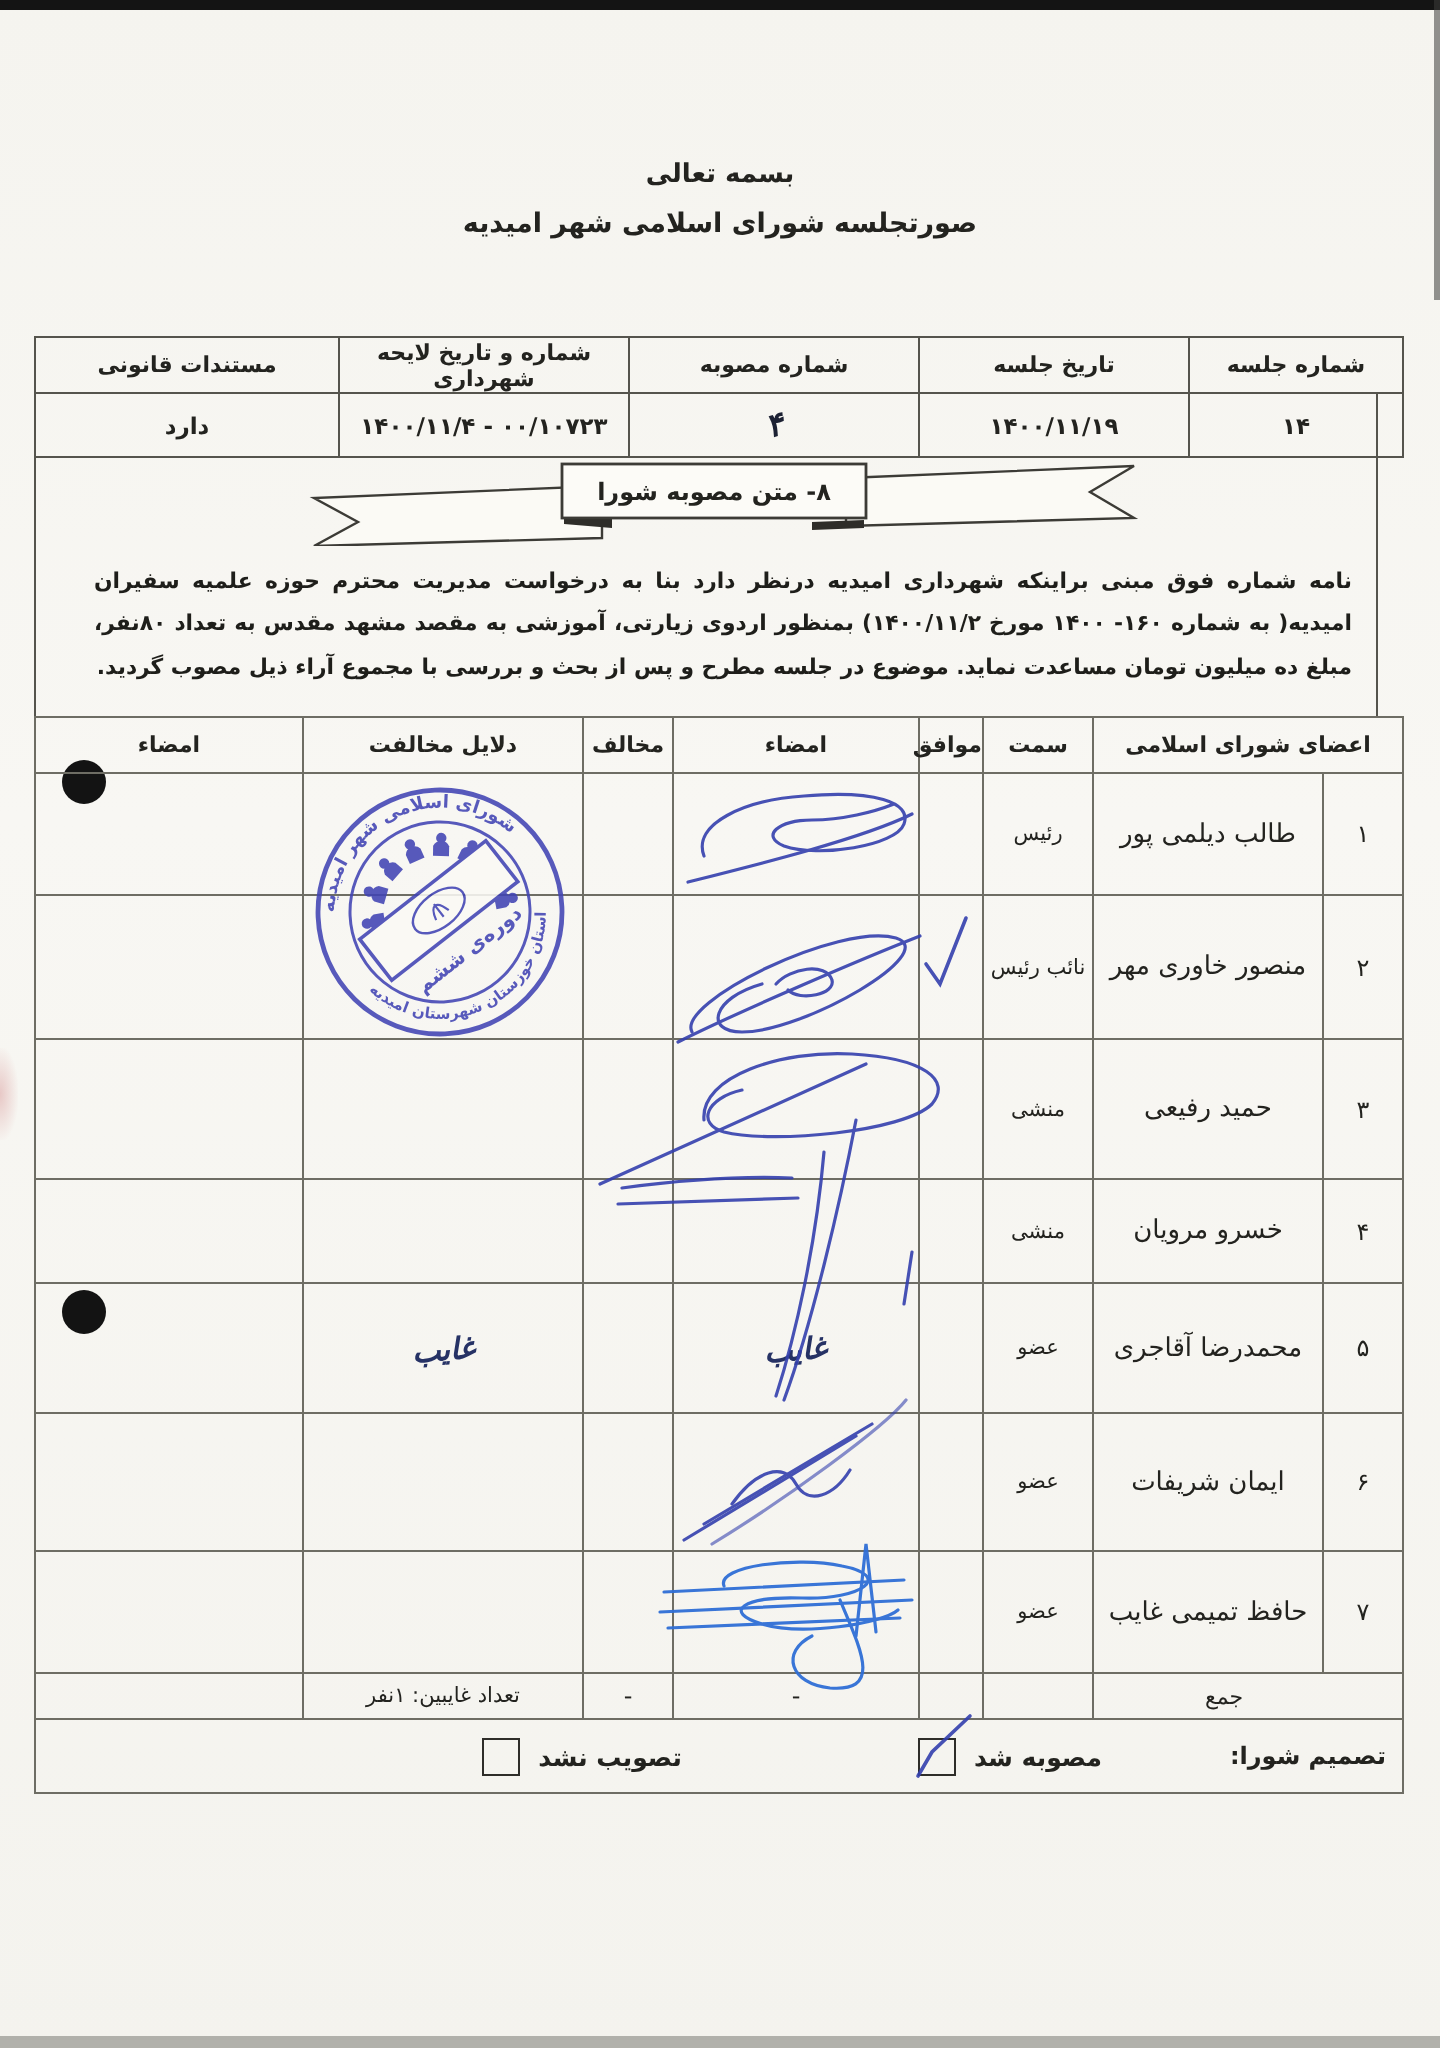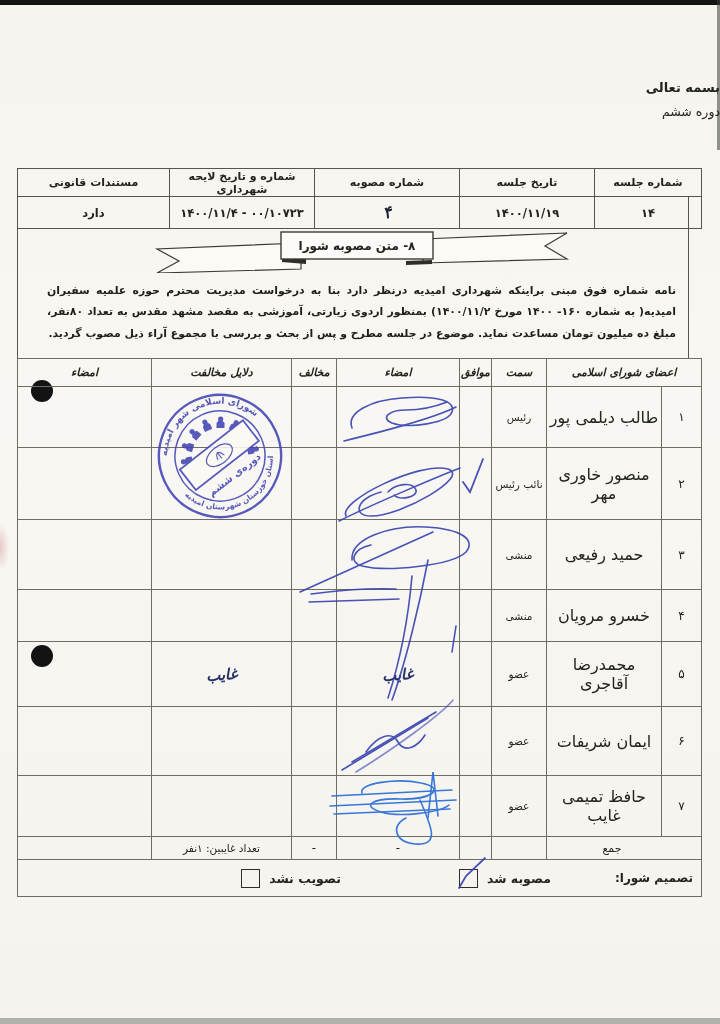--- a/index.html
+++ b/index.html
@@ -13,21 +13,21 @@
   .scan-top { position:absolute; top:0; left:0; width:720px; height:5px; background:#141414; }
   .scan-right { position:absolute; top:0; right:0; width:3px; height:150px; background:#3c3c3a; opacity:.55; }
   .scan-bottom { position:absolute; bottom:0; left:0; width:720px; height:6px; background:#8d8d87; opacity:.65; }
   .smudge { position:absolute; left:0; top:524px; width:9px; height:46px;
     background:radial-gradient(ellipse at left,#d89a9a 0%, rgba(216,154,154,0) 75%); opacity:.5; }
   .punch-hole { position:absolute; width:22px; height:22px; border-radius:50%; background:#131313; }
   .hole-1 { left:31px; top:380px; }
   .hole-2 { left:31px; top:645px; }
 
   
-  .doc-header { position:absolute; top:80px; left:0; width:720px; }
+  .doc-header { position:absolute; top:80px; left:0; width:720px; text-align:center; }
   .bismillah { font-size:13px; font-weight:bold; margin-bottom:9px; }
   .doc-title { font-size:13.5px; font-weight:bold; margin-bottom:11px; }
   .doc-term  { font-size:12.5px; }
 
   
   table { border-collapse:collapse; table-layout:fixed; }
   .info-table { position:absolute; top:168px; left:17px; width:684px; }
   .info-table td { border:1px solid #55544d; text-align:center; vertical-align:middle; overflow:hidden;margin-top:46px; }
   .info-label { height:28px; font-size:11px; font-weight:600; }
   .info-value { height:32px; font-size:11.5px; font-weight:bold; }
@@ -38,26 +38,26 @@
   .mid-section { position:absolute; top:196px; left:17px; width:672px; height:162px;
     border-left:1px solid #55544d; border-right:1px solid #55544d; }
   .ribbon-wrap { position:absolute; top:35px; left:133px; width:420px; height:42px; }
   .resolution-par { position:absolute; top:84px; left:29px; right:12px;
     font-size:10.9px; font-weight:600; line-height:1.95; text-align:justify; color:#1e1e1a; }
 
   
   .members-table { position:absolute; top:358px; left:17px; width:684px; }
   .members-table td, .members-table th { border:1px solid #6e6d64; text-align:center;
     vertical-align:middle; overflow:visible; font-weight:normal; }
-  .members-table th { font-size:11px; font-weight:600;font-style:italic; }
+  .members-table th { font-size:11px; font-weight:600; }
   .tr-head  { height:28px; } .tr-r1 { height:61px; } .tr-r2 { height:72px; }
   .tr-r3 { height:70px; } .tr-r4 { height:52px; } .tr-r5 { height:65px; }
   .tr-r6 { height:69px; } .tr-r7 { height:61px; } .tr-total { height:23px; } .tr-dec { height:37px; }
   .cell-num { font-size:12px; }
-  .cell-name { font-size:16px; font-weight:bold; }
+  .cell-name { font-size:13px; font-weight:bold; }
   .cell-pos { font-size:10.5px; }
   .cell-total-label { font-size:11px; text-align:right; padding-left:0; padding-right:24px; }
   .cell-dash { font-size:12px; }
   .cell-absent-count { font-size:10.5px; font-weight:bold; }
   .handwritten-note { display:inline-block; font-size:15px; font-style:italic; font-weight:600;
     color:#263265; transform:rotate(-5deg); letter-spacing:1px; }
 
   
   .decision-cell { padding:0 8px; }
   .decision-flex { display:flex; align-items:center; height:100%; }
@@ -79,21 +79,21 @@
 
   <div class="scan-top"></div>
   <div class="scan-right"></div>
   <div class="scan-bottom"></div>
   <div class="smudge"></div>
   <div class="punch-hole hole-1"></div>
   <div class="punch-hole hole-2"></div>
 
   <div class="doc-header">
     <div class="bismillah">بسمه تعالی</div>
-    <div class="doc-term">دوره ششم</div>
+    <div class="doc-title">صورتجلسه شورای اسلامی شهر امیدیه</div>
   </div>
 
   <table class="info-table">
     <colgroup>
       <col style="width:107px">
         <col style="width:135px">
         <col style="width:145px">
       <col style="width:145px">
         <col style="width:152px">
     </colgroup>

